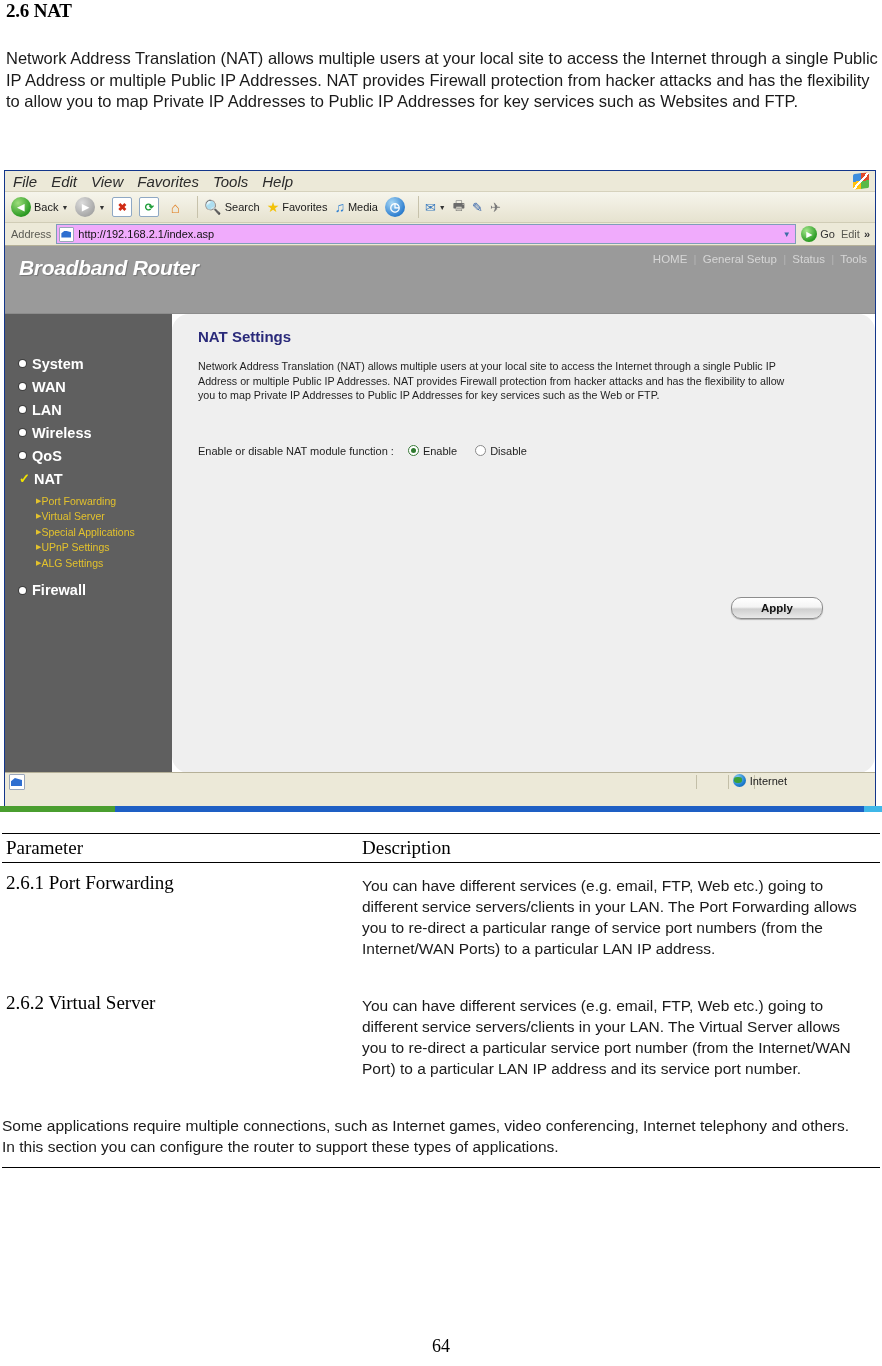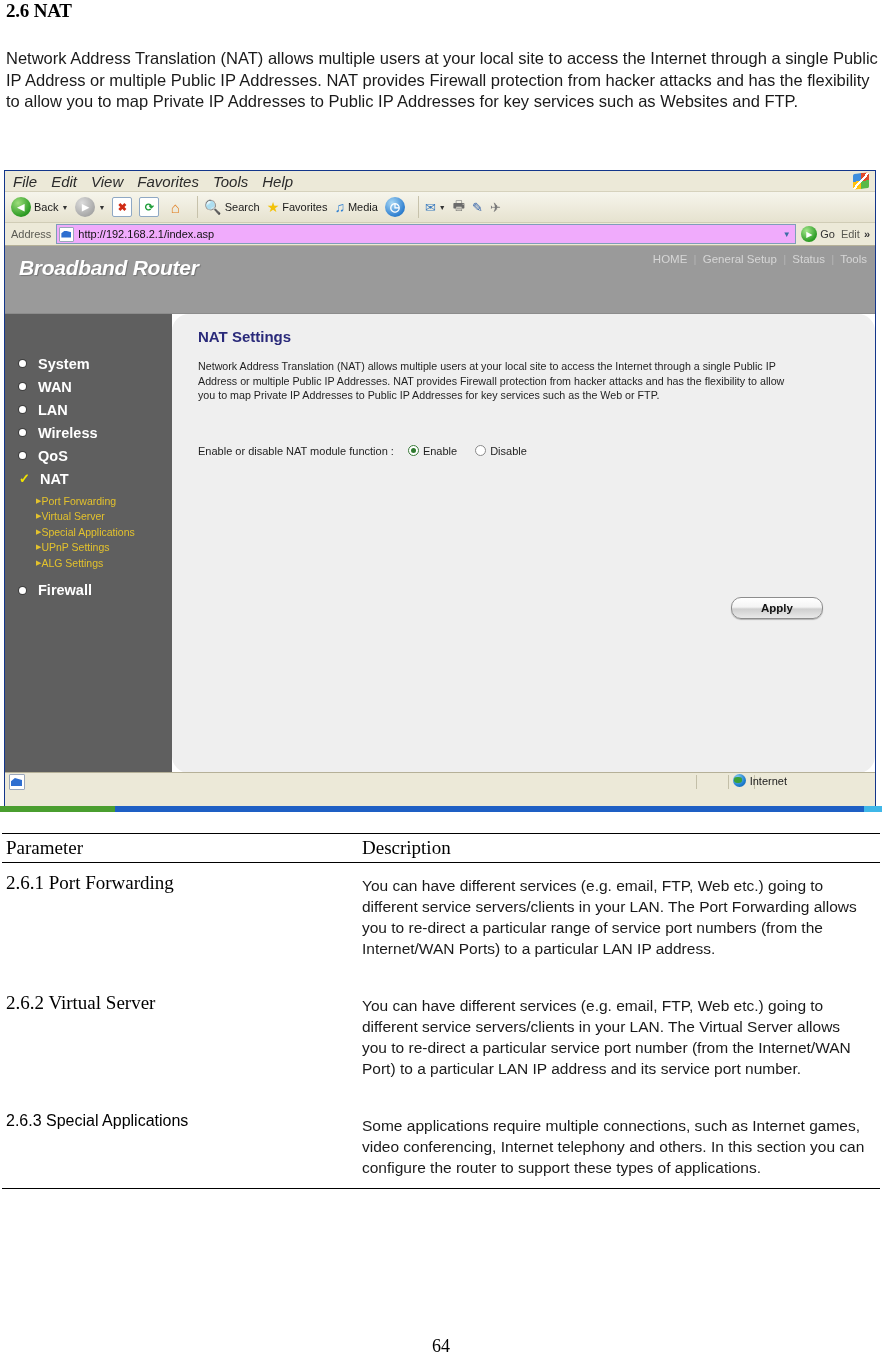--- a/index.html
+++ b/index.html
@@ -261,21 +261,21 @@
   .router-sidebar {
     width: 167px;
     background: #5f5f5f;
     padding-top: 38px;
     box-sizing: border-box;
     position: relative;
   }
   .nav-item {
     display: flex;
     align-items: center;
-    gap: 12px;
+    gap: 6px;
     padding: 0 0 0 14px;
     height: 23px;
     color: #ffffff;
     font-size: 14.5px;
     font-weight: bold;
     font-family: "Liberation Sans", sans-serif;
   }
   .nav-bullet {
     width: 7px; height: 7px; border-radius: 50%;
     background: #ffffff; flex:0 0 auto;
@@ -690,23 +690,20 @@
       <div class="param-txt">2.6.2 Virtual Server</div>
     </div>
     <div class="col-desc">
       <div class="desc-txt">You can have different services (e.g. email, FTP, Web etc.) going to different service servers/clients in your LAN. The Virtual Server allows you to re-direct a particular service port number (from the Internet/WAN Port) to a particular LAN IP address and its service port number.</div>
     </div>
   </div>
 
   <div class="row-gap"></div>
 
   <div class="tbl-row">
-    <div class="col-param">
-      <div class="param-txt sans">2.6.3 Special Applications</div>
-    </div>
     <div class="col-desc">
       <div class="desc-txt">Some applications require multiple connections, such as Internet games, video conferencing, Internet telephony and others. In this section you can configure the router to support these types of applications.</div>
     </div>
   </div>
 
   <div class="tbl-rule-bottom"></div>
 </div>
 
 <div class="page-num">64</div>
 

